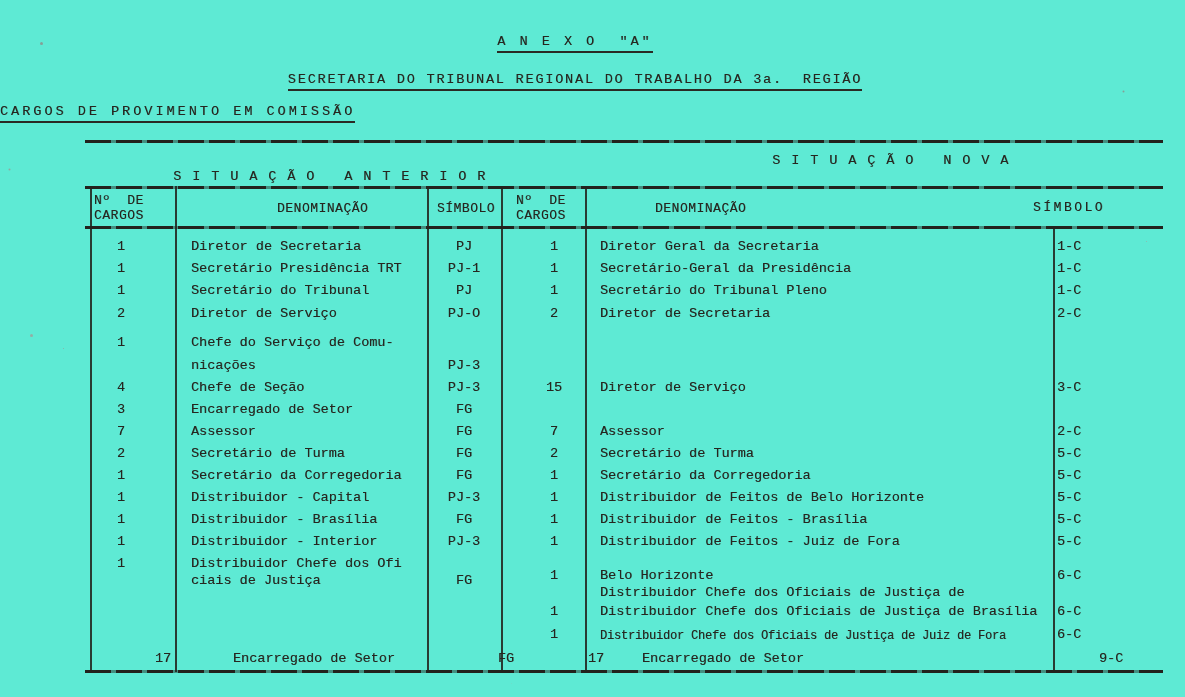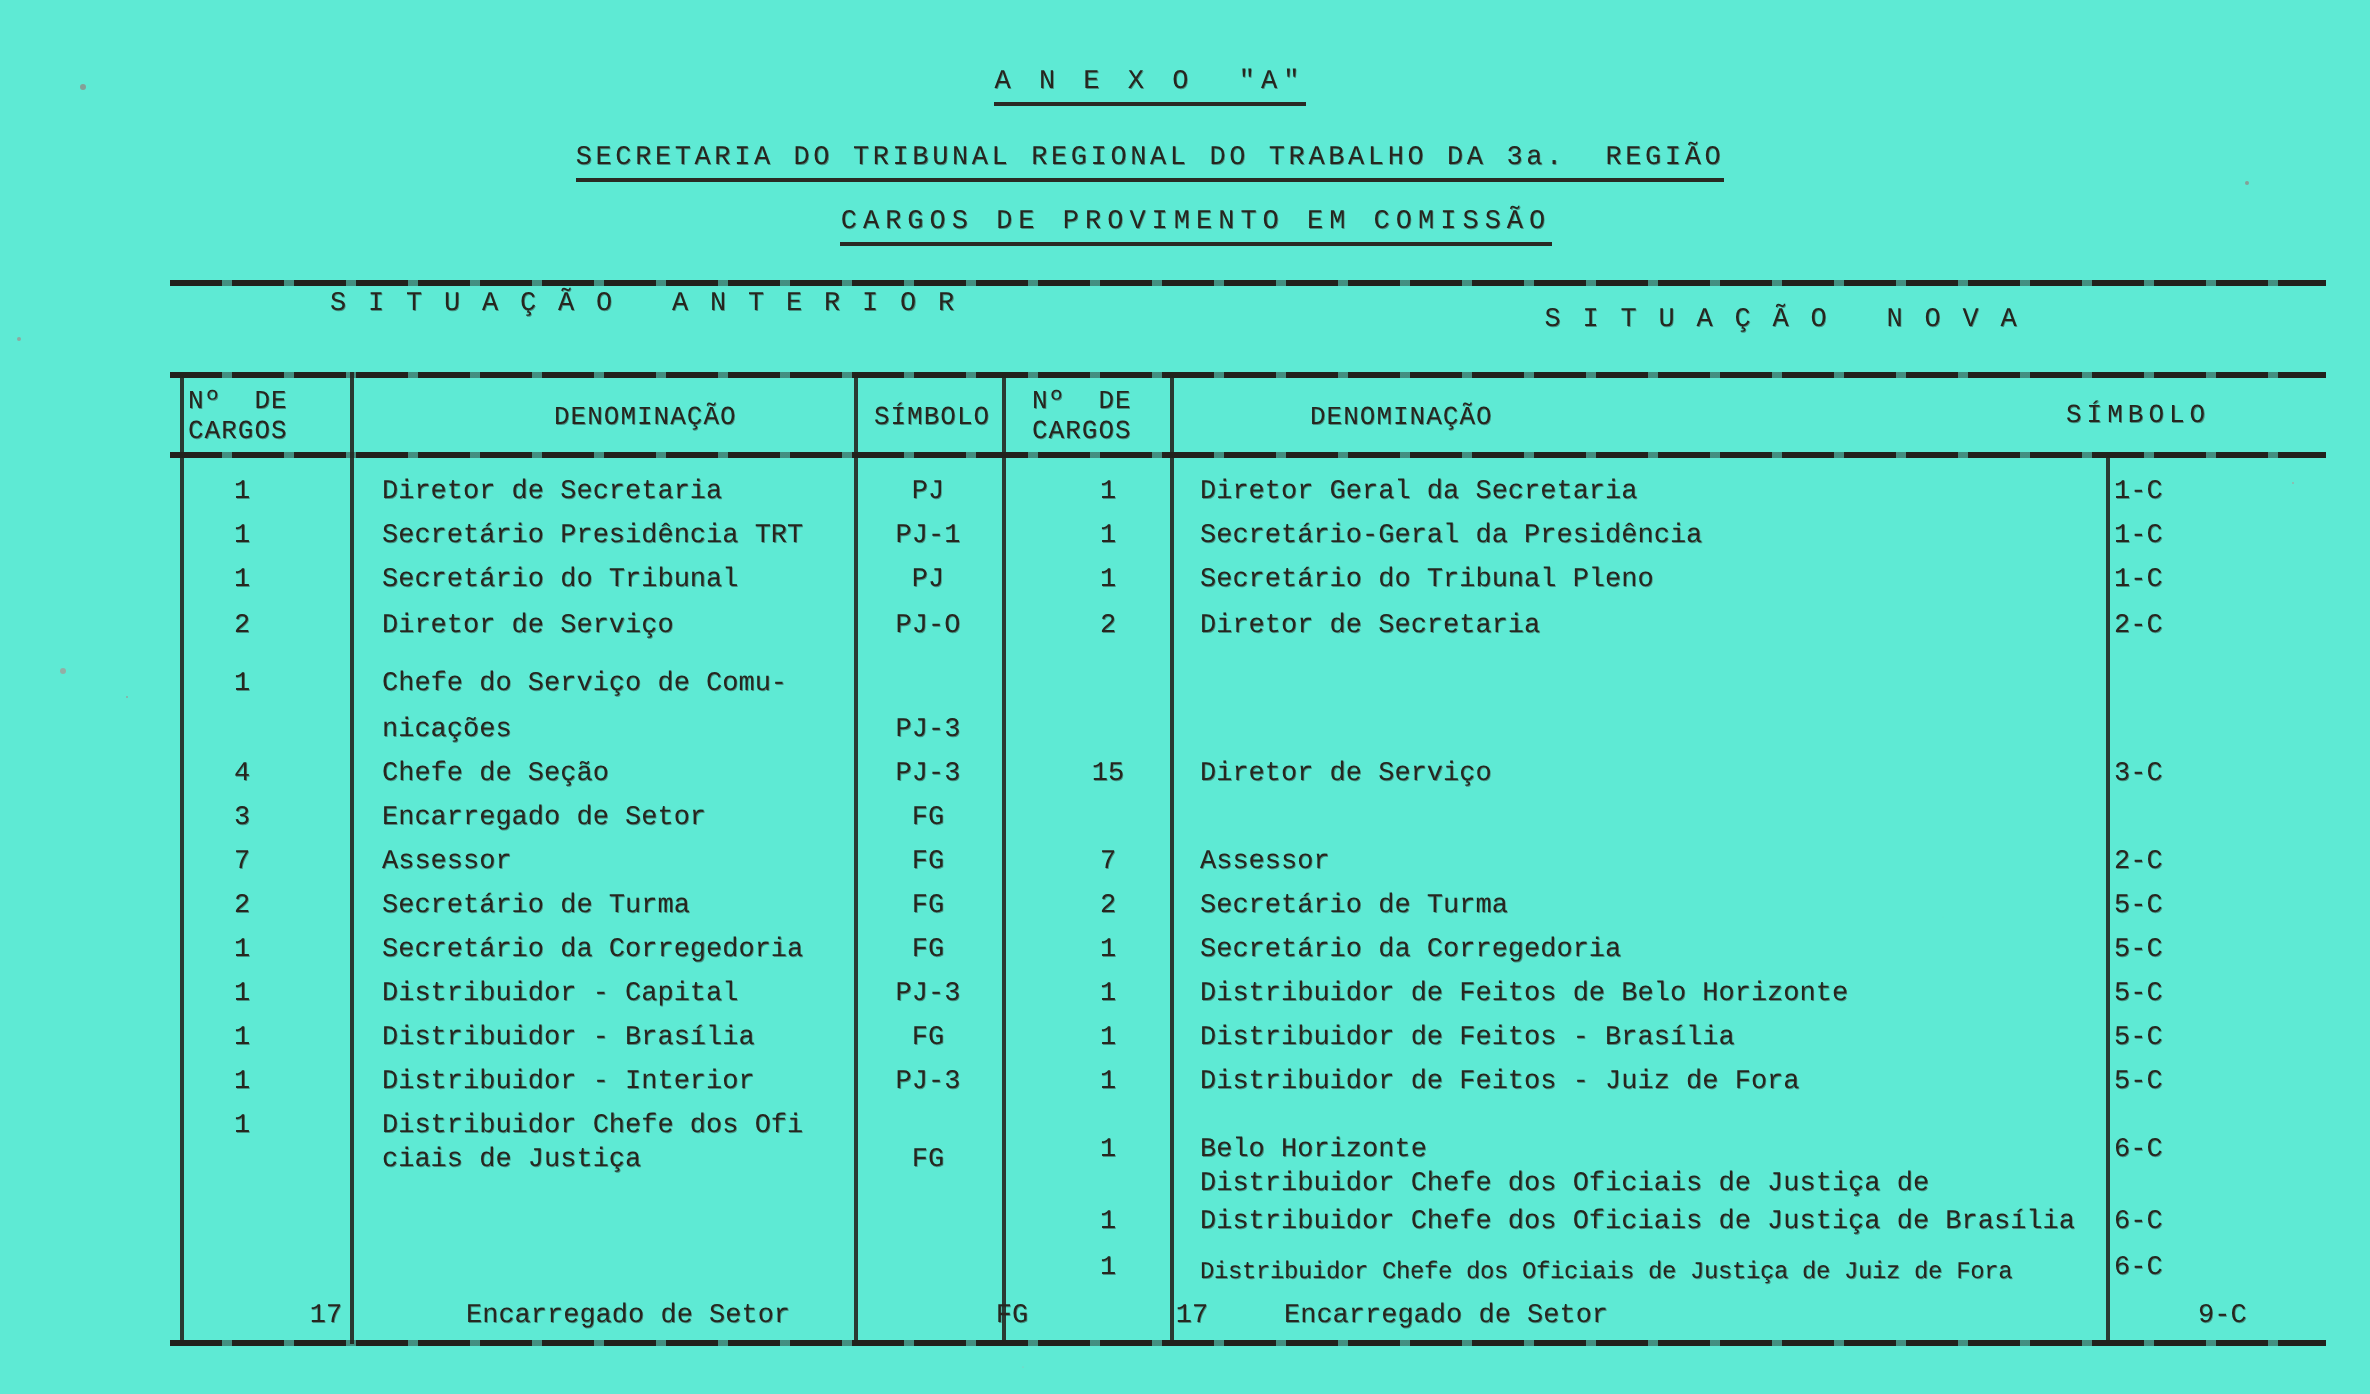--- a/index.html
+++ b/index.html
@@ -13,24 +13,24 @@
   }
   .txt{
     position:absolute;
     white-space:pre;
     font-size:13.5px;
     line-height:17px;
     text-shadow:0.4px 0.4px 0 rgba(40,40,35,.45);
   }
   .doc-title{top:33px;left:0;width:1150px;text-align:center;letter-spacing:3px;}
   .doc-sub1{top:71px;left:0;width:1150px;text-align:center;letter-spacing:1.8px;}
-  .doc-sub2{top:103px;left:0;width:1150px;text-align:center;letter-spacing:3px;padding-left:23px;}
+  .doc-sub2{top:103px;left:0;width:1150px;text-align:left;letter-spacing:3px;}
   .ul{border-bottom:2px solid #2a2a24;padding-bottom:1px;display:inline-block;}
   
-  .sec-anterior{top:144px;left:165px;width:330px;letter-spacing:1.4px;}
+  .sec-anterior{top:168px;left:165px;width:330px;text-align:center;letter-spacing:1.4px;}
   .sec-nova{top:152px;left:760px;width:262px;text-align:center;letter-spacing:1.4px;}
   
   .hline{position:absolute;height:2.5px;
     background:repeating-linear-gradient(90deg,#22221d 0 26px,rgba(34,34,29,.45) 26px 31px);}
   .vline{position:absolute;width:1.8px;background:rgba(34,34,29,.88);}
   
   .colhead{font-size:13px;letter-spacing:.5px;}
   
   .trow{position:absolute;left:0;width:1185px;height:18px;}
   .cell{position:absolute;top:0;font-size:13.5px;line-height:17px;white-space:pre;

